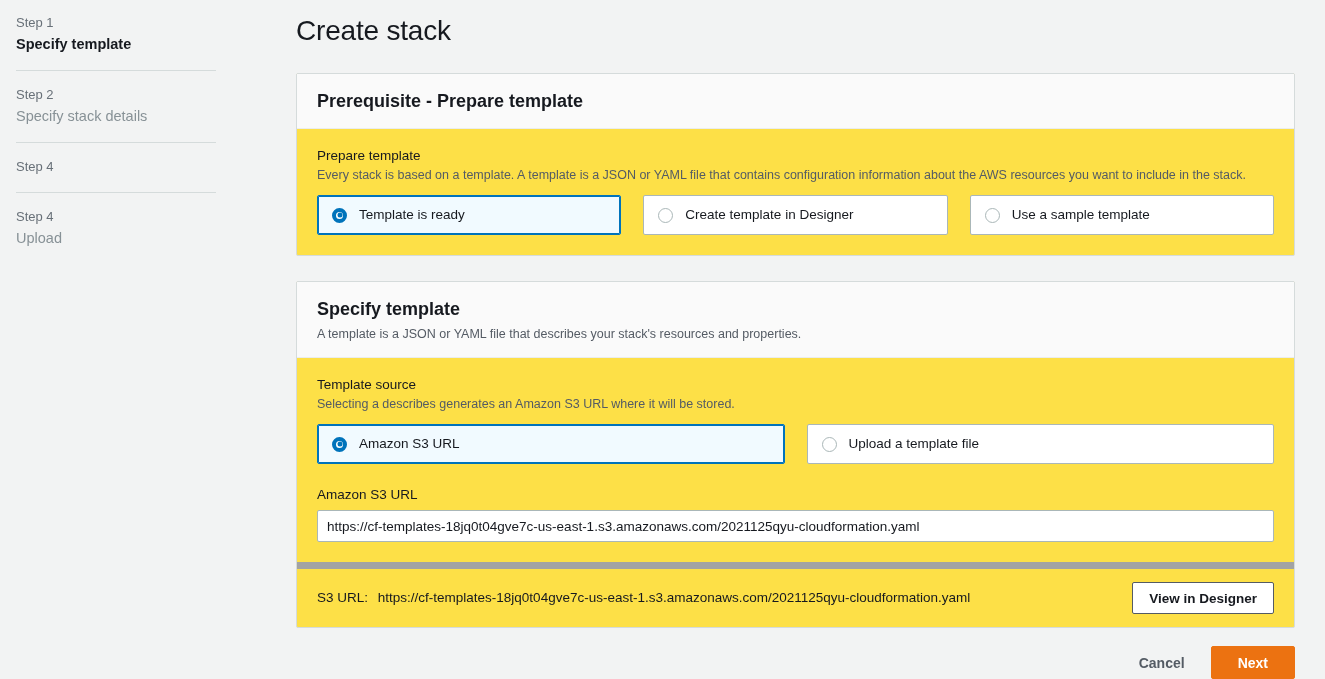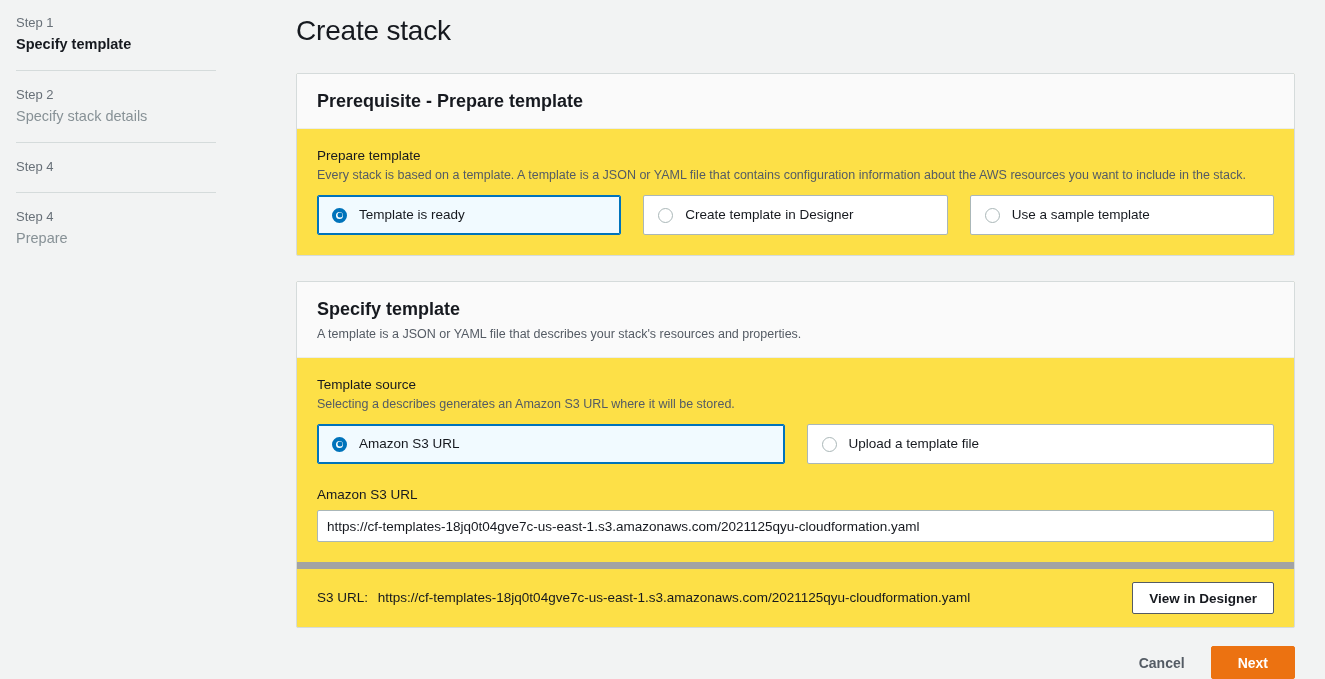--- a/index.html
+++ b/index.html
@@ -247,21 +247,21 @@
     </div>
     <div class="step-divider"></div>
 
     <div class="step-block">
       <div class="step-num">Step 4</div>
     </div>
     <div class="step-divider"></div>
 
     <div class="step-block">
       <div class="step-num">Step 4</div>
-      <div class="step-title">Prepare</div>
+      <div class="step-title">Upload</div>
     </div>
 
   </nav>
 
   <main class="main">
 
     <h1 class="page-title">Create stack</h1>
 
     <section class="card">
       <div class="card-header">

